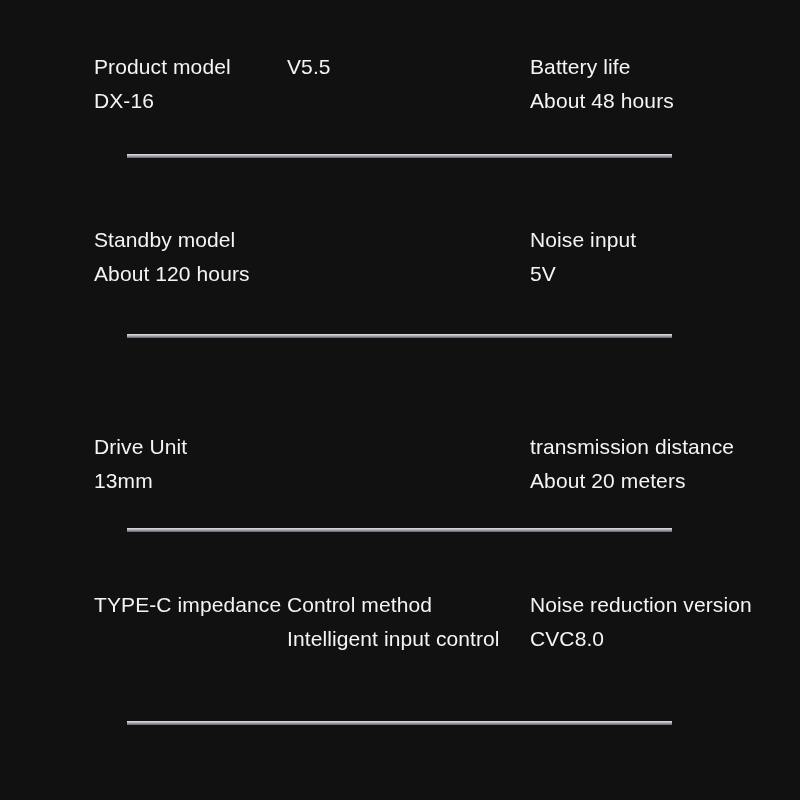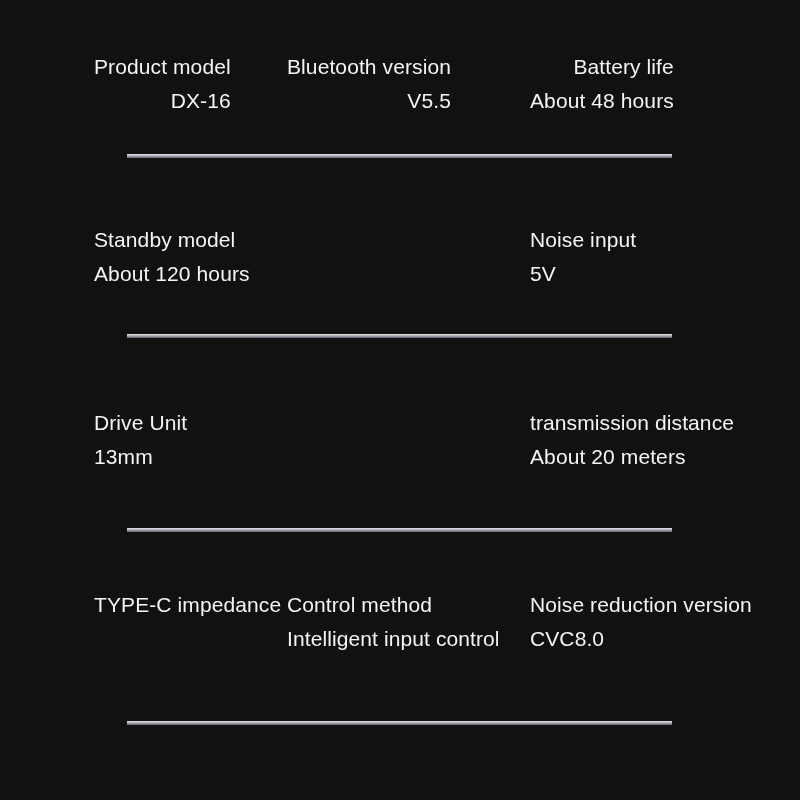--- a/index.html
+++ b/index.html
@@ -32,23 +32,23 @@
   .c2 { left: 287px; }
   .c3 { left: 530px; }
   .label, .value {
     color: #f4f4f4;
     font-size: 21px;
     line-height: 21px;
     letter-spacing: 0.1px;
     white-space: nowrap;
   }
   .label { margin-bottom: 13px; }
-  .r1 { top: 56px; text-align: right; }
+  .r1 { top: 56px; }
   .r2 { top: 229px; }
-  .r3 { top: 412px; }
+  .r3 { top: 436px; }
   .r4 { top: 594px; }
   .divider {
     position: absolute;
     left: 127px;
     width: 545px;
     height: 4px;
     background: linear-gradient(to bottom, #e2e2e8 0%, #a2a2aa 55%, #60606a 100%);
   }
   .d1 { top: 154px; }
   .d2 { top: 334px; }
@@ -59,21 +59,20 @@
 <body>
 
 <div class="sheet">
 
   <section class="spec-row r1">
     <div class="cell c1">
       <div class="label">Product model</div>
       <div class="value">DX-16</div>
     </div>
     <div class="cell c2">
-      <div class="label">Bluetooth version</div>
       <div class="value">V5.5</div>
     </div>
     <div class="cell c3">
       <div class="label">Battery life</div>
       <div class="value">About 48 hours</div>
     </div>
   </section>
   <div class="divider d1"></div>
 
   <section class="spec-row r2">

